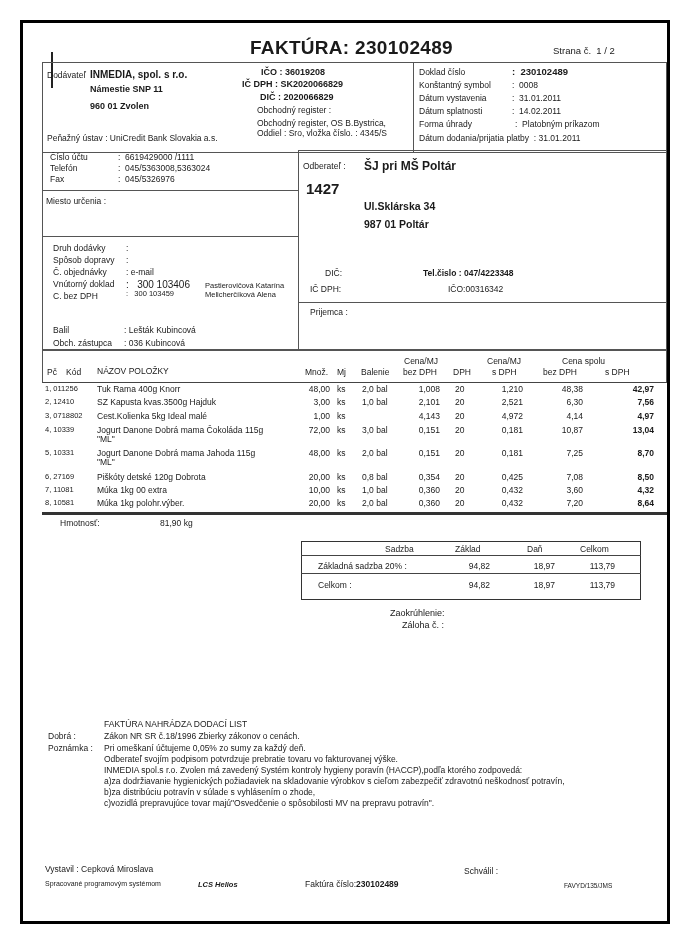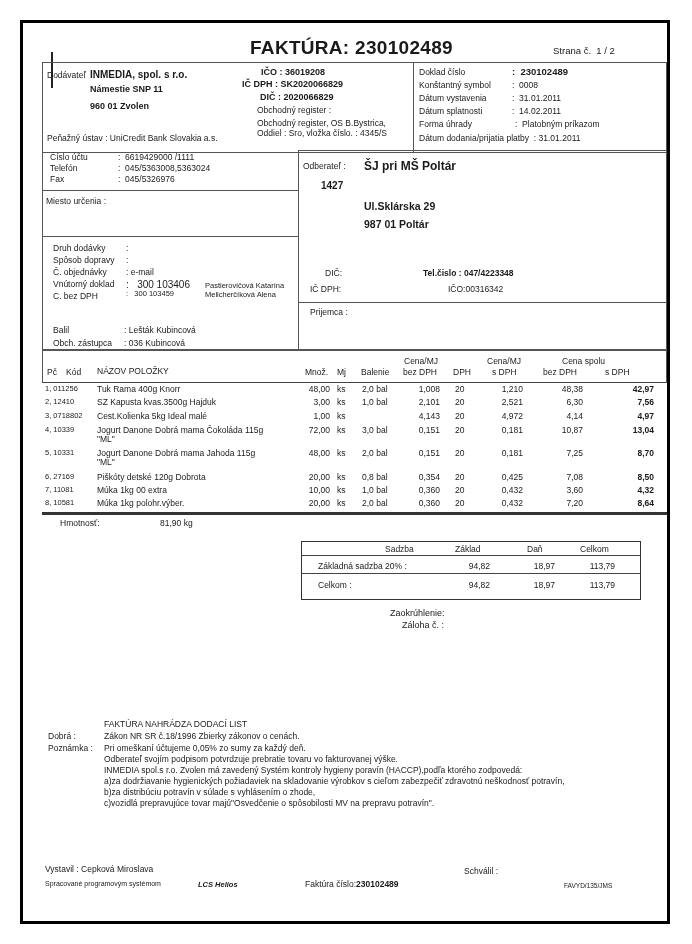--- a/index.html
+++ b/index.html
@@ -65,22 +65,22 @@
 <div class="abs lbl" style="left:118px;top:163px;">:&nbsp;&nbsp;<span>045/5363008,5363024</span></div>
 <div class="abs lbl" style="left:50px;top:174px;">Fax</div>
 <div class="abs lbl" style="left:118px;top:174px;">:&nbsp;&nbsp;<span>045/5326976</span></div>
 
 <div class="box" style="left:42px;top:190px;width:256px;height:47px;border-right:none;"></div>
 <div class="abs lbl" style="left:46px;top:196px;">Miesto určenia :</div>
 
 <div class="box" style="left:298px;top:150px;width:369px;height:153px;"></div>
 <div class="abs lbl" style="left:303px;top:161px;">Odberateľ :</div>
 <div class="abs b" style="left:364px;top:159px;font-size:12px;">ŠJ pri MŠ Poltár</div>
-<div class="abs b" style="left:321px;top:180px;font-size:10px;">1427</div>
-<div class="abs b" style="left:364px;top:200px;font-size:10.5px;">Ul.Sklárska 29</div>
+<div class="abs b" style="left:306px;top:180px;font-size:15px;">1427</div>
+<div class="abs b" style="left:364px;top:200px;font-size:10.5px;">Ul.Sklárska 34</div>
 <div class="abs b" style="left:364px;top:218px;font-size:10.5px;">987 01  Poltár</div>
 <div class="abs lbl" style="left:325px;top:268px;">DIČ:</div>
 <div class="abs b" style="left:423px;top:268px;font-size:8.5px;">Tel.čislo : 047/4223348</div>
 <div class="abs lbl" style="left:310px;top:284px;">IČ DPH:</div>
 <div class="abs lbl" style="left:448px;top:284px;">IČO:00316342</div>
 
 <div class="box" style="left:298px;top:303px;width:369px;height:47px;border-top:none;"></div>
 <div class="abs lbl" style="left:310px;top:307px;">Prijemca :</div>
 
 <div class="box" style="left:42px;top:237px;width:256px;height:113px;border-top:none;border-right:none;"></div>

